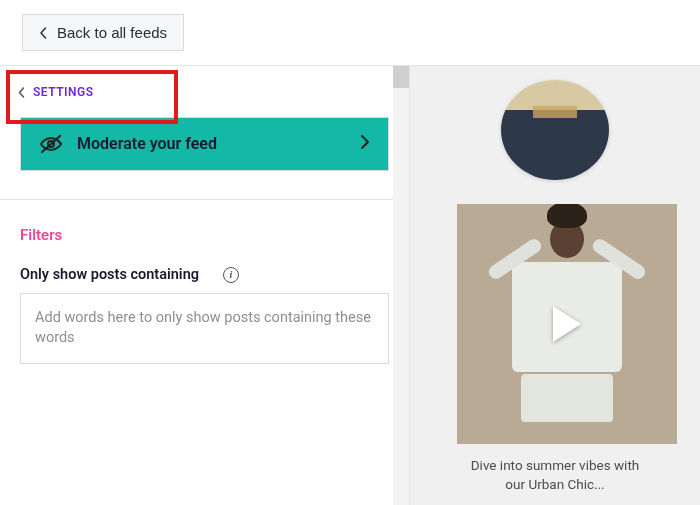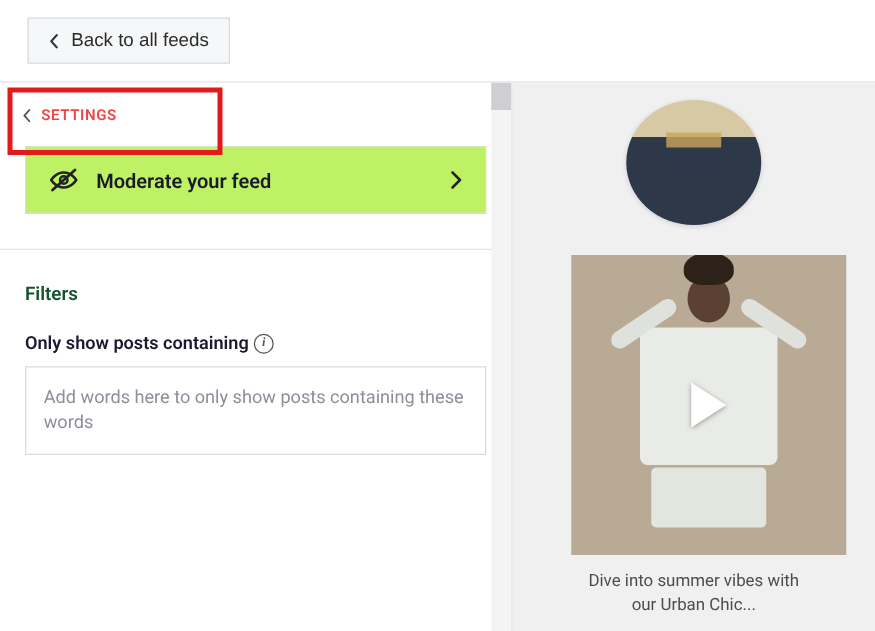--- a/index.html
+++ b/index.html
@@ -64,65 +64,65 @@
     overflow-y: auto;
   }
   .settings-crumb {
     display: inline-flex;
     align-items: center;
     gap: 8px;
     padding: 19px 18px 18px 18px;
     font-size: 12px;
     font-weight: 600;
     letter-spacing: 0.5px;
-    color: #ef4444;
+    color: #6d28d9;
     cursor: pointer;
   }
   .settings-crumb .chev { font-size: 13px; color:#555; }
   .highlight-box {
     position: absolute;
     top: 4px; left: 6px;
     width: 172px; height: 54px;
     border: 4px solid #e11b1b;
     pointer-events: none;
   }
   .page-title {
     font-size: 28px;
     font-weight: 600;
     padding: 0 20px 22px 20px;
     color: #1a1a2e;
   }
   .moderate-card {
     margin: 0 20px 28px 20px;
     border: 1px solid #d8dbdf;
-    background: #bef264;
-    display: flex;
-    align-items: center;
+    background: #14b8a6;
+    display: flex;
+    align-items: flex-start;
     padding: 16px 18px;
     cursor: pointer;
     gap: 14px;
   }
   .moderate-card .label {
     flex: 1;
     font-size: 16px;
     font-weight: 600;
     color: #1a1a2e;
   }
   .moderate-card .chev-r { font-size: 18px; color: #222; }
   .divider { border-top: 1px solid #e4e4e7; margin-bottom: 26px; }
   .section-label {
     font-size: 15px;
     font-weight: 600;
     padding: 0 20px 22px 20px;
-    color: #14532d;
+    color: #ec4899;
   }
   .field-label-row {
     display: flex;
     align-items: center;
-    gap: 4px;
+    gap: 24px;
     padding: 0 20px 10px 20px;
   }
   .field-label {
     font-size: 14.5px;
     font-weight: 600;
     color: #1a1a2e;
   }
   .info-icon {
     width: 16px; height: 16px;
     border: 1.5px solid #555;

